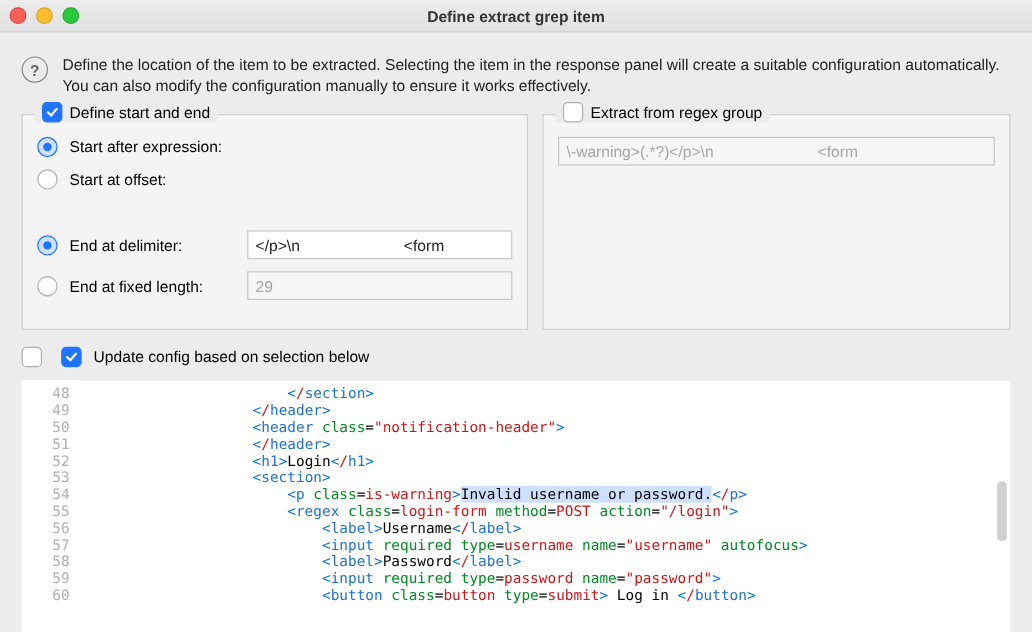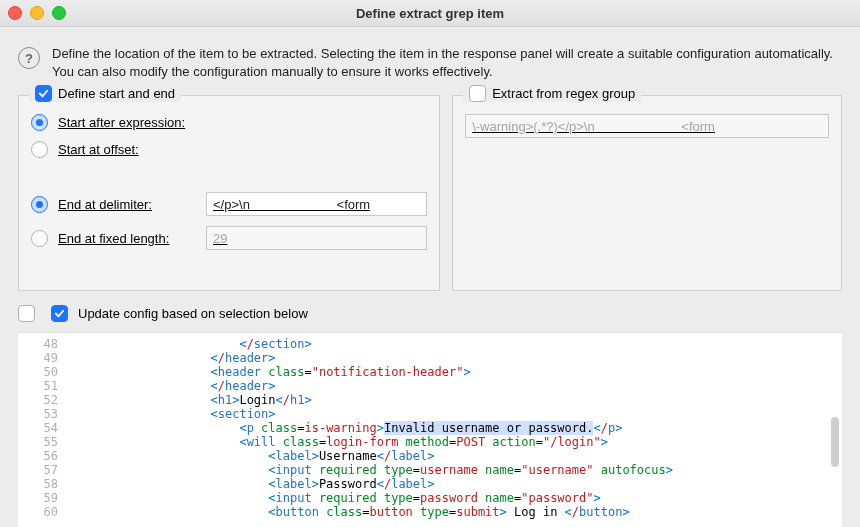--- a/index.html
+++ b/index.html
@@ -25,21 +25,21 @@
   .tl{width:12px;height:12px;border-radius:50%;}
   .tl.red{background:#ff5f57;border:0.5px solid #e0443e;}
   .tl.yellow{background:#febc2e;border:0.5px solid #d7a125;}
   .tl.green{background:#28c840;border:0.5px solid #1dad2c;}
   .titlebar .title{margin:3px auto;font-size:13px;font-weight:600;color:#333;}
   .content{padding:18px 18px 0 18px;box-sizing:border-box;height:calc(527px - 26px);display:flex;flex-direction:column;}
   .intro{display:flex;gap:12px;align-items:flex-start;margin-bottom:14px;}
   .help-icon{flex:0 0 auto;width:20px;height:20px;border:1.5px solid #888;border-radius:50%;color:#666;font-size:13px;font-weight:700;display:flex;align-items:center;justify-content:center;margin-top:2px;}
   .intro p{margin:0;font-size:13px;line-height:1.4;color:#222;}
   .panels{display:flex;gap:12px;align-items:stretch;}
-  .groupbox{position:relative;border:1px solid var(--groupbox-border);background:#f4f4f4;padding:18px 12px 30px 12px;text-decoration:underline;}
+  .groupbox{position:relative;border:1px solid var(--groupbox-border);background:#f4f4f4;padding:18px 12px 14px 12px;}
   .groupbox.left{flex:1 1 49%;}
   .groupbox.right{flex:1 1 45%;}
   .gb-legend{position:absolute;top:-11px;left:10px;background:var(--win-bg);padding:0 6px;display:flex;align-items:center;gap:6px;font-size:13px;}
   
   .chk{width:15px;height:15px;border-radius:4px;border:1px solid #b0b0b0;background:#fff;display:inline-flex;align-items:center;justify-content:center;flex:0 0 auto;}
   .chk.checked{background:var(--accent);border-color:var(--accent);}
   .chk.checked svg{display:block;}
   .chk svg{display:none;width:11px;height:11px;}
   .chk.checked svg path{stroke:#fff;}
   .chk.disabled-checked{background:#b9b9b9;border-color:#b9b9b9;}
@@ -180,21 +180,21 @@
 59
 60
 </div>
     <div class="codearea" id="codearea">                        <span class="t-angle">&lt;</span><span class="t-close">/</span><span class="t-tag">section</span><span class="t-angle">&gt;</span>
                     <span class="t-angle">&lt;</span><span class="t-close">/</span><span class="t-tag">header</span><span class="t-angle">&gt;</span>
                     <span class="t-angle">&lt;</span><span class="t-tag">header</span> <span class="t-attrname">class</span>=<span class="t-attrval">"notification-header"</span><span class="t-angle">&gt;</span>
                     <span class="t-angle">&lt;</span><span class="t-close">/</span><span class="t-tag">header</span><span class="t-angle">&gt;</span>
                     <span class="t-angle">&lt;</span><span class="t-tag">h1</span><span class="t-angle">&gt;</span>Login<span class="t-angle">&lt;</span><span class="t-close">/</span><span class="t-tag">h1</span><span class="t-angle">&gt;</span>
                     <span class="t-angle">&lt;</span><span class="t-tag">section</span><span class="t-angle">&gt;</span>
                         <span class="t-angle">&lt;</span><span class="t-tag">p</span> <span class="t-attrname">class</span>=<span class="t-attrval">is-warning</span><span class="t-angle">&gt;</span><span class="sel">Invalid username or password.</span><span class="t-angle">&lt;</span><span class="t-close">/</span><span class="t-tag">p</span><span class="t-angle">&gt;</span>
-                        <span class="t-angle">&lt;</span><span class="t-tag">will</span> <span class="t-attrname">class</span>=<span class="t-attrval">login-form</span> <span class="t-attrname">method</span>=<span class="t-attrval">POST</span> <span class="t-attrname">action</span>=<span class="t-attrval">"/login"</span><span class="t-angle">&gt;</span>
+                        <span class="t-angle">&lt;</span><span class="t-tag">regex</span> <span class="t-attrname">class</span>=<span class="t-attrval">login-form</span> <span class="t-attrname">method</span>=<span class="t-attrval">POST</span> <span class="t-attrname">action</span>=<span class="t-attrval">"/login"</span><span class="t-angle">&gt;</span>
                             <span class="t-angle">&lt;</span><span class="t-tag">label</span><span class="t-angle">&gt;</span>Username<span class="t-angle">&lt;</span><span class="t-close">/</span><span class="t-tag">label</span><span class="t-angle">&gt;</span>
                             <span class="t-angle">&lt;</span><span class="t-tag">input</span> <span class="t-attrname">required</span> <span class="t-attrname">type</span>=<span class="t-attrval">username</span> <span class="t-attrname">name</span>=<span class="t-attrval">"username"</span> <span class="t-attrname">autofocus</span><span class="t-angle">&gt;</span>
                             <span class="t-angle">&lt;</span><span class="t-tag">label</span><span class="t-angle">&gt;</span>Password<span class="t-angle">&lt;</span><span class="t-close">/</span><span class="t-tag">label</span><span class="t-angle">&gt;</span>
                             <span class="t-angle">&lt;</span><span class="t-tag">input</span> <span class="t-attrname">required</span> <span class="t-attrname">type</span>=<span class="t-attrval">password</span> <span class="t-attrname">name</span>=<span class="t-attrval">"password"</span><span class="t-angle">&gt;</span>
                             <span class="t-angle">&lt;</span><span class="t-tag">button</span> <span class="t-attrname">class</span>=<span class="t-attrval">button</span> <span class="t-attrname">type</span>=<span class="t-attrval">submit</span><span class="t-angle">&gt;</span> Log in <span class="t-angle">&lt;</span><span class="t-close">/</span><span class="t-tag">button</span><span class="t-angle">&gt;</span>
 </div>
     <div class="scroll">
       <div class="scroll-thumb" style="top:80px;height:50px"></div>
     </div>
   </div>

